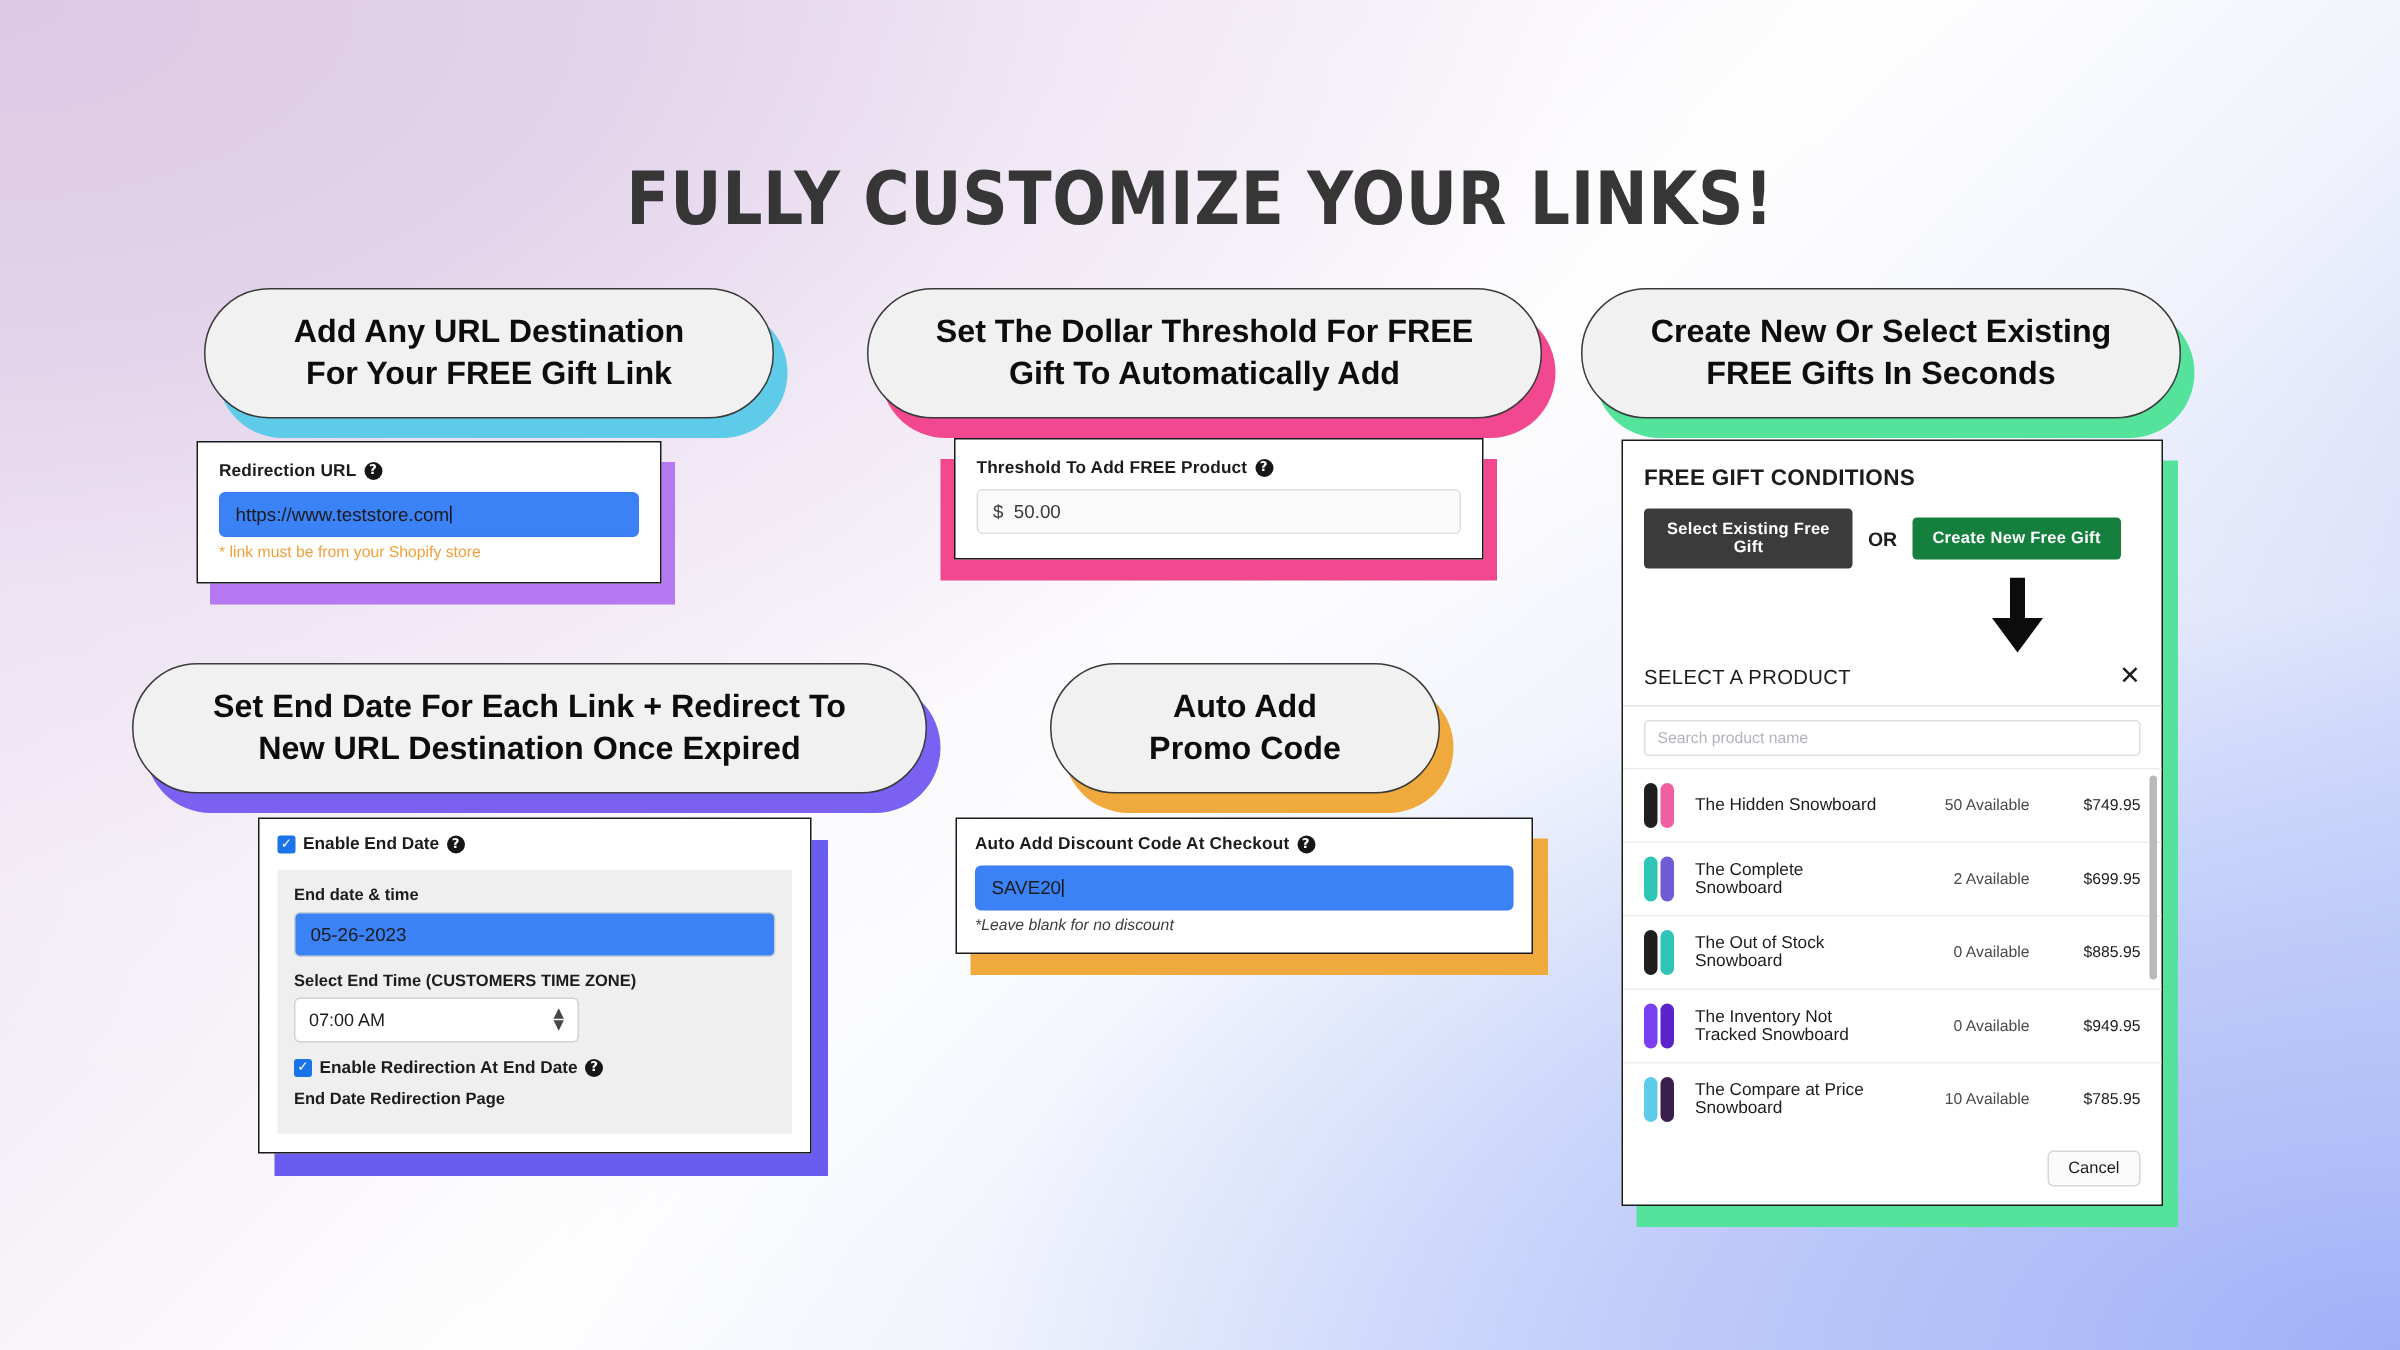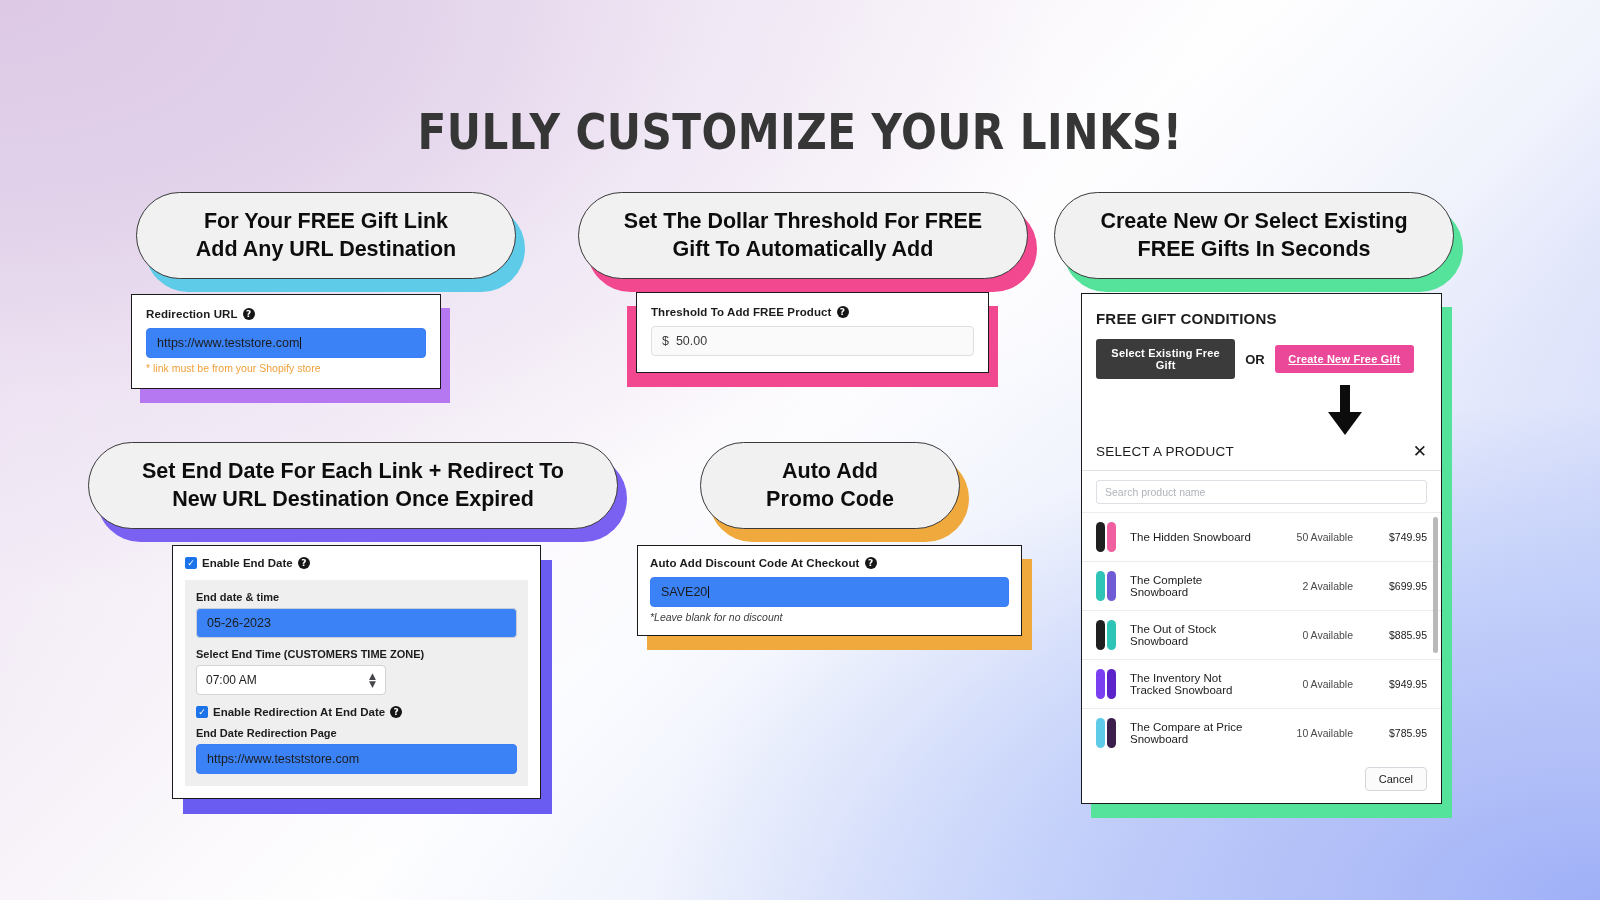--- a/index.html
+++ b/index.html
@@ -106,21 +106,21 @@
   #card-gift .card { padding: 16px 0 0 0; display:flex; flex-direction:column; }
   .gift-head { font-size: 15px; font-weight: 600; color: #1c1c1c; padding: 0 14px; letter-spacing: .2px;}
   .gift-btnrow { display:flex; align-items:center; gap:10px; padding: 12px 27px 0 14px; }
   .gift-btn {
     flex: 1; text-align:center; color:#fff;
     font-size: 11px; font-weight: 700; letter-spacing:.2px;
     padding: 8px 6px; border-radius: 3px;
     font-family: "Liberation Sans", sans-serif;
   }
   .gift-btn.a { background:#3b3b3b; }
-  .gift-btn.b { background:#ec4899;text-decoration:underline; }
+  .gift-btn.b { background:#15803d; }
   .gift-or { font-size: 13px; font-weight:700; color:#1c1c1c; }
   .arrow-zone { height: 60px; position: relative; }
   .arrow-zone svg { position:absolute; right: 78px; top: 6px; }
   .select-row {
     display:flex; align-items:center; justify-content:space-between;
     padding: 4px 14px 10px 14px;
   }
   .select-title { font-size: 13.5px; color:#1c1c1c; letter-spacing:.25px; }
   .close-x { font-size: 17px; color:#1c1c1c; line-height:1; font-family:"DejaVu Sans",sans-serif; cursor:pointer;}
   .gift-body { border-top: 1px solid #e3e3e3; position: relative; }
@@ -175,22 +175,22 @@
 </head>
 <body>
 
 <div class="stage">
 
   <div class="title">FULLY CUSTOMIZE YOUR LINKS!</div>
 
   <div class="pill-wrap" style="left:136px; top:192px; width:380px;">
     <div class="pill-shadow" style="transform:translate(9px,13px); background:#5ecbe8;"></div>
     <div class="pill">
+      <div>Add Any URL Destination</div>
       <div>For Your FREE Gift Link</div>
-      <div>Add Any URL Destination</div>
     </div>
   </div>
 
   <div class="pill-wrap" style="left:578px; top:192px; width:450px;">
     <div class="pill-shadow" style="transform:translate(9px,13px); background:#f2488f;"></div>
     <div class="pill">
       <div>Set The Dollar Threshold For FREE</div>
       <div>Gift To Automatically Add</div>
     </div>
   </div>
@@ -349,21 +349,20 @@
           <span class="stepper">▲<br>▼</span>
         </div>
 
         <div class="cb-row" style="margin-top:11px;">
           <span class="cb">✓</span>
           <span class="lbl">Enable Redirection At End Date</span>
           <span class="help">?</span>
         </div>
 
         <div class="sub-label" style="margin-top:9px;">End Date Redirection Page</div>
-        <div class="input focus">https://www.testststore.com</div>
       </div>
     </div>
   </div>
 
   <div class="card-wrap" id="card-promo" style="left:637px; top:545px; width:385px;">
     <div class="card-shadow" style="transform:translate(10px,14px); background:#f0a93c;"></div>
     <div class="card">
       <div class="fld-label">
         <span>Auto Add Discount Code At Checkout</span>
         <span class="help">?</span>

